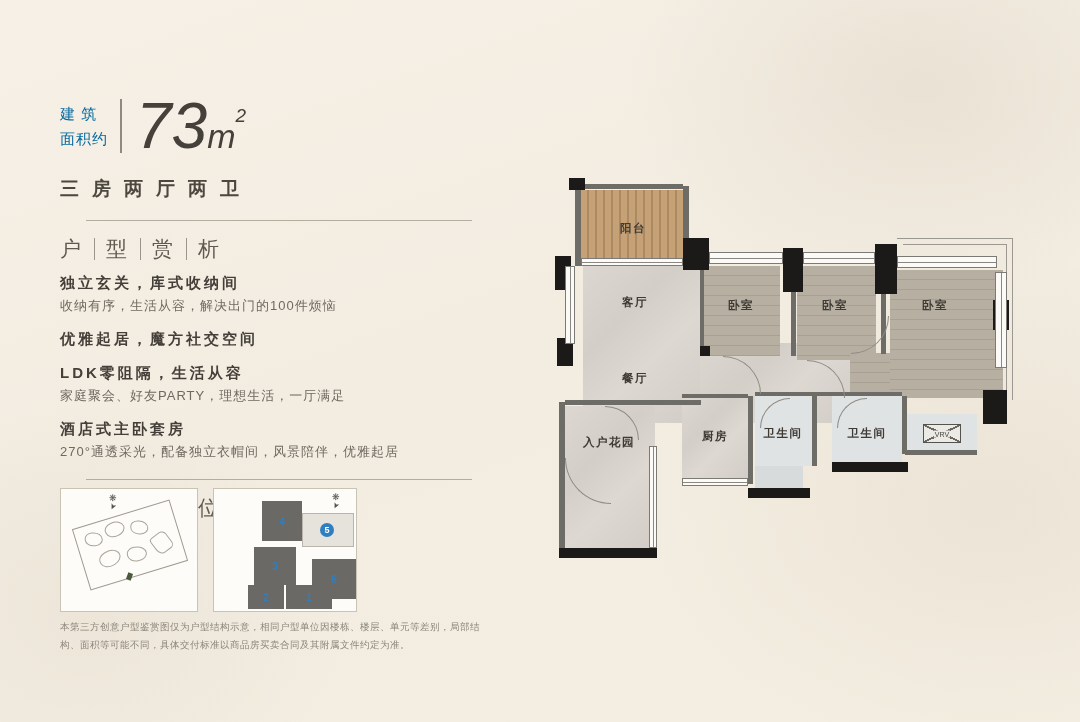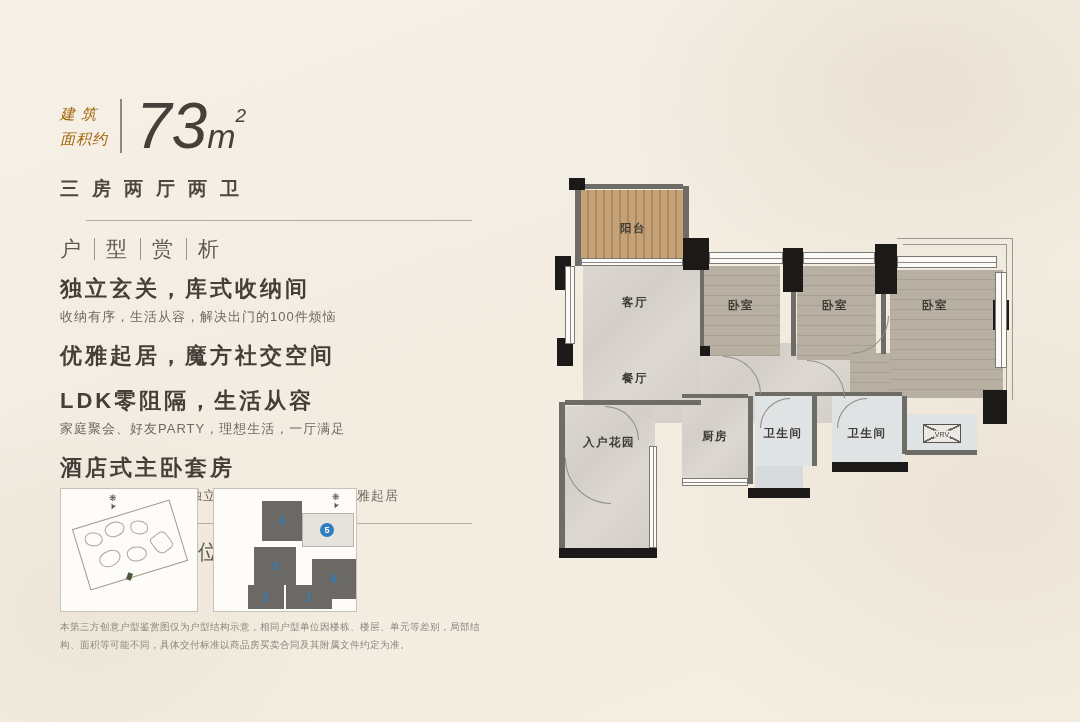--- a/index.html
+++ b/index.html
@@ -15,39 +15,39 @@
       radial-gradient(420px 300px at 85% 12%, rgba(226,216,200,.55), transparent 70%),
       radial-gradient(500px 380px at 92% 70%, rgba(228,218,202,.5), transparent 70%),
       radial-gradient(380px 300px at 8% 85%, rgba(229,220,205,.45), transparent 70%),
       linear-gradient(160deg,#f6f0e6 0%,#f2ece1 45%,#f4eee2 100%);
   }
 
   
   .left-col { position:absolute; left:60px; top:86px; width:412px; }
 
   .hdr { display:flex; align-items:center; }
-  .hdr-small { width:50px; color:#a16207; font-size:15px; line-height:25px; letter-spacing:1px;font-style:italic; }
+  .hdr-small { width:50px; color:#0369a1; font-size:15px; line-height:25px; letter-spacing:1px; }
   .hdr-small .j { display:flex; justify-content:space-between; }
   .hdr-vline { width:2px; height:54px; background:#8f8a80; margin:0 14px 0 10px; }
   .hdr-big { font-size:64px; color:#45403a; font-weight:500; line-height:60px;font-style:italic; }
   .hdr-unit { font-size:34px; font-weight:400; }
   .hdr-unit sup { font-size:19px; vertical-align:26px; }
 
   .type-line { margin-top:10px; font-size:19px; font-weight:600; color:#4c473f; letter-spacing:13px; }
 
   .divider { height:1px; background:#b3ac9f; margin:18px 0 0 26px; }
 
   .sec-title { margin:17px 0 0 0; display:flex; align-items:center; color:#5f5a51; font-size:21px; letter-spacing:2px; }
   .sec-title span { padding:0 11px; border-right:1px solid #9c968a; line-height:22px; }
   .sec-title span:first-child { padding-left:0; }
   .sec-title span:last-child { border-right:none; }
 
   .features { margin-top:14px; }
   .feature { margin-bottom:15px; }
-  .feature-title { font-size:22px; font-weight:700; color:#443f39; letter-spacing:3px; }
+  .feature-title { font-size:15px; font-weight:700; color:#443f39; letter-spacing:3px; }
   .feature-desc { margin-top:4px; font-size:13px; color:#6f6960; letter-spacing:1px; }
 
   
   .boxes { position:absolute; left:60px; top:488px; width:412px; height:124px; }
   .map-box { position:absolute; top:0; height:124px; background:#fdfcf9; border:1px solid #c9c3b6; }
   .site-box { left:0; width:138px; }
   .key-box { left:153px; width:144px; }
 
   .site-rect { position:absolute; left:18px; top:24px; width:102px; height:64px;
     border:1px solid #a09a8e; transform:rotate(-17deg); }

